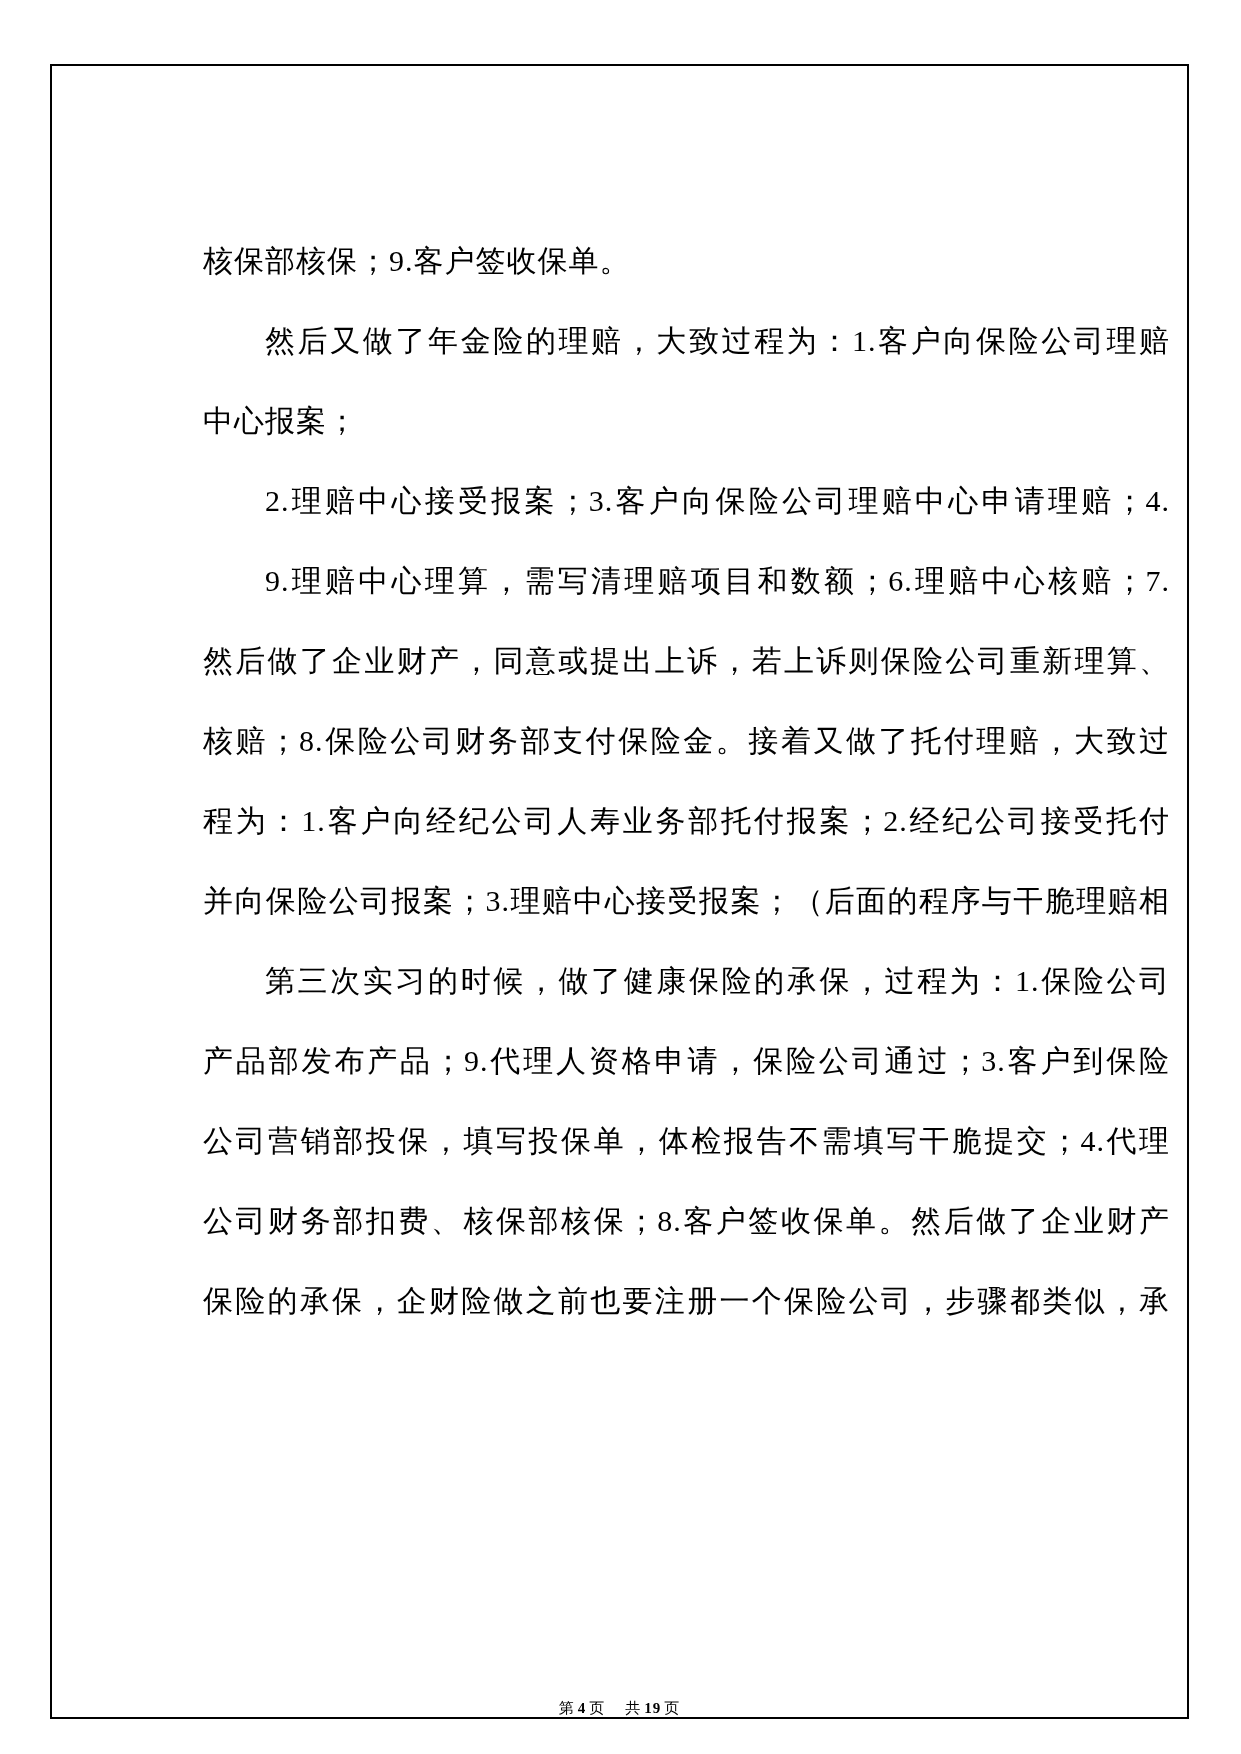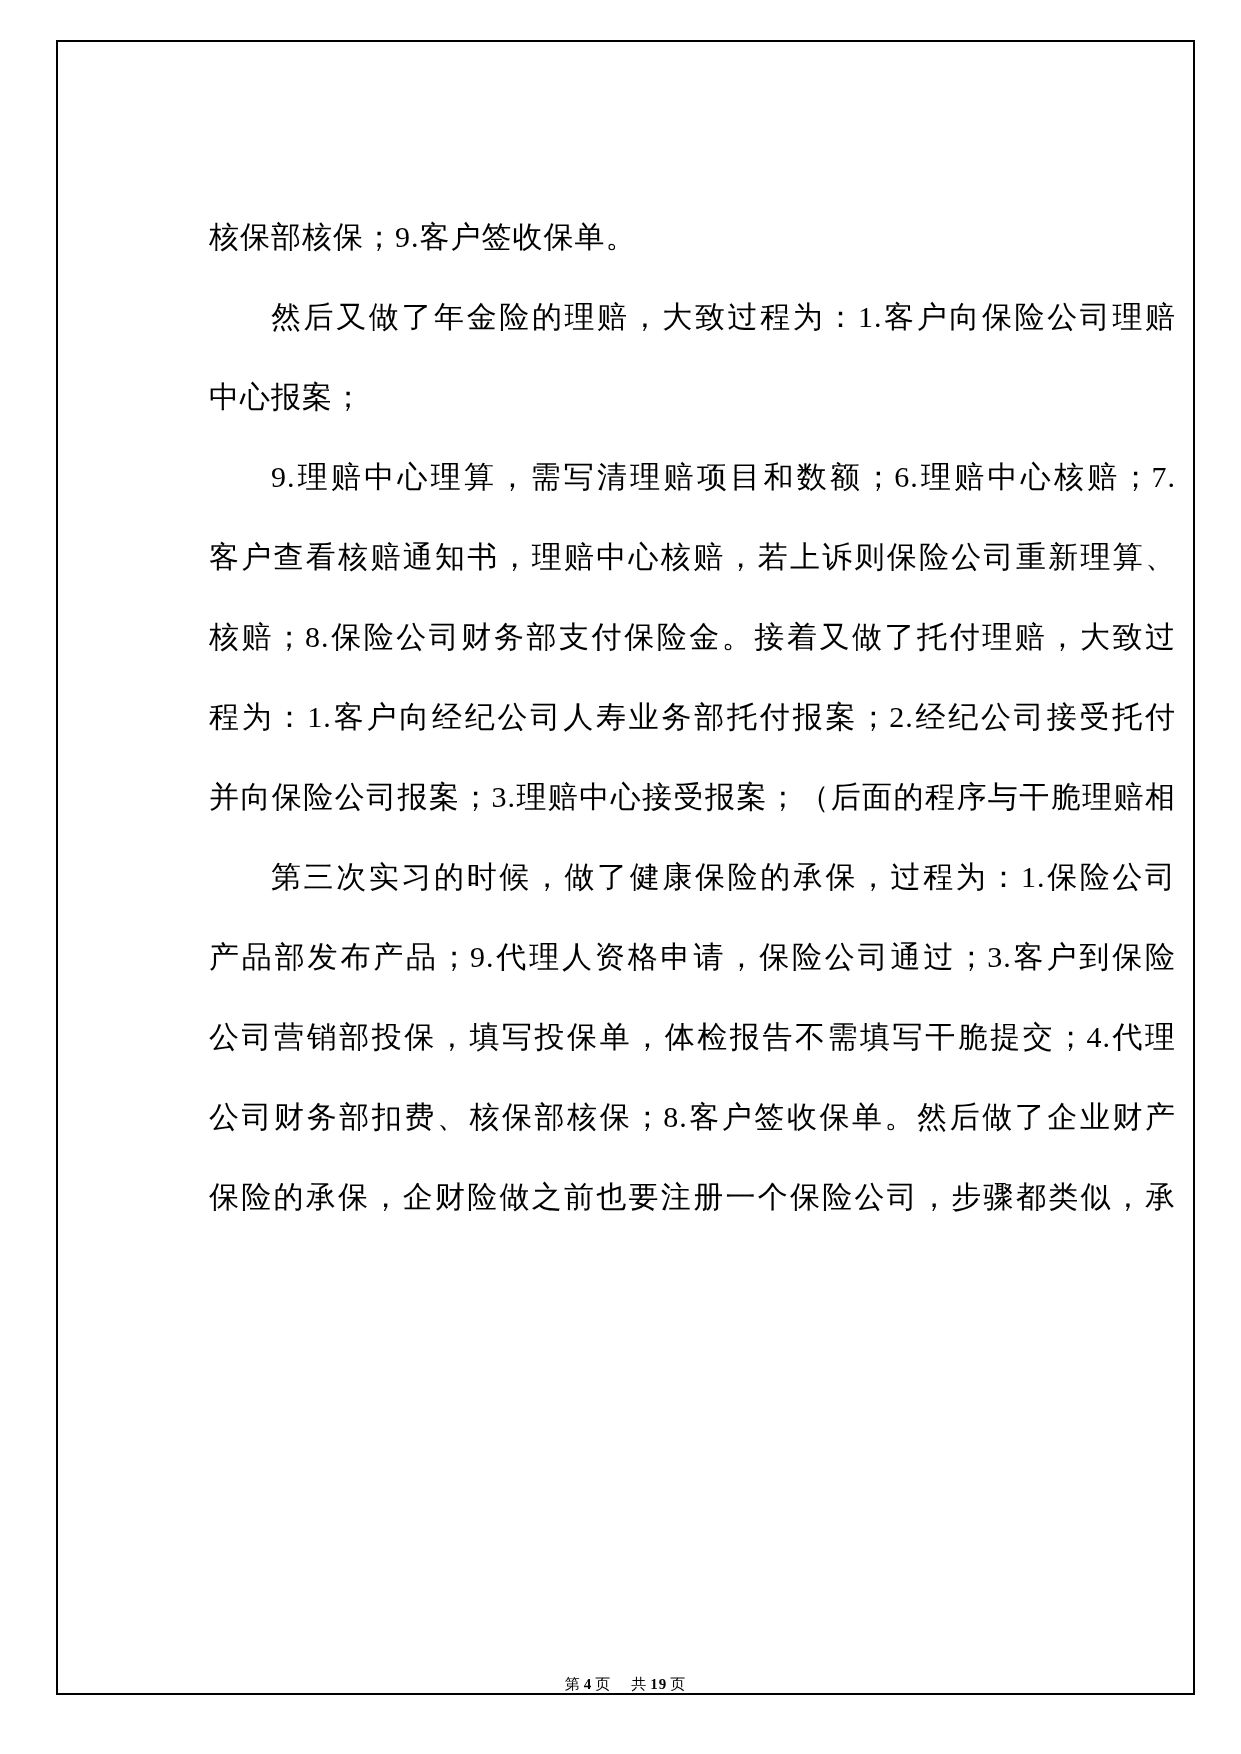--- a/index.html
+++ b/index.html
@@ -12,26 +12,25 @@
     width: 1241px;
     height: 1754px;
     background: #ffffff;
     overflow: hidden;
     font-family: "Liberation Serif", "DejaVu Serif", serif;
     color: #000000;
   }
   .page-border {
     position: absolute;
     left: 50px;
-    top: 40px;
+    top: 64px;
     width: 1139px;
     height: 1655px;
     border: 2px solid #000000;
     box-sizing: border-box;
-    margin-left: 6px;
   }
   .doc-body {
     position: absolute;
     left: 151px;
     top: 155px;
     width: 967px;
     font-size: 30px;
     line-height: 80px;
     letter-spacing: 1px;
     font-weight: 400;
@@ -69,22 +68,23 @@
 </head>
 <body>
 
 <div class="page">
   <div class="page-border">
 
     <div class="doc-body">
       <div class="line">核保部核保；9.客户签收保单。</div>
       <div class="line stretch indent">然后又做了年金险的理赔，大致过程为：1.客户向保险公司理赔</div>
       <div class="line">中心报案；</div>
+      <div class="line stretch indent">2.理赔中心接受报案；3.客户向保险公司理赔中心申请理赔；4.</div>
       <div class="line stretch indent">9.理赔中心理算，需写清理赔项目和数额；6.理赔中心核赔；7.</div>
-      <div class="line stretch">客户查看核赔通知书，理赔中心核赔，若上诉则保险公司重新理算、</div>
+      <div class="line stretch">然后做了企业财产，同意或提出上诉，若上诉则保险公司重新理算、</div>
       <div class="line stretch">核赔；8.保险公司财务部支付保险金。接着又做了托付理赔，大致过</div>
       <div class="line stretch">程为：1.客户向经纪公司人寿业务部托付报案；2.经纪公司接受托付</div>
       <div class="line stretch">并向保险公司报案；3.理赔中心接受报案；（后面的程序与干脆理赔相</div>
       <div class="line stretch indent">第三次实习的时候，做了健康保险的承保，过程为：1.保险公司</div>
       <div class="line stretch">产品部发布产品；9.代理人资格申请，保险公司通过；3.客户到保险</div>
       <div class="line stretch">公司营销部投保，填写投保单，体检报告不需填写干脆提交；4.代理</div>
       <div class="line stretch">公司财务部扣费、核保部核保；8.客户签收保单。然后做了企业财产</div>
       <div class="line stretch">保险的承保，企财险做之前也要注册一个保险公司，步骤都类似，承</div>
     </div>
 

